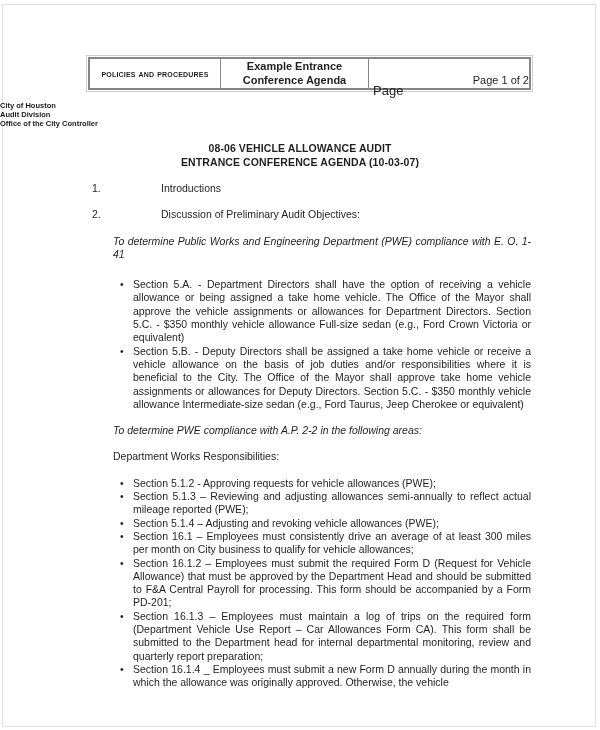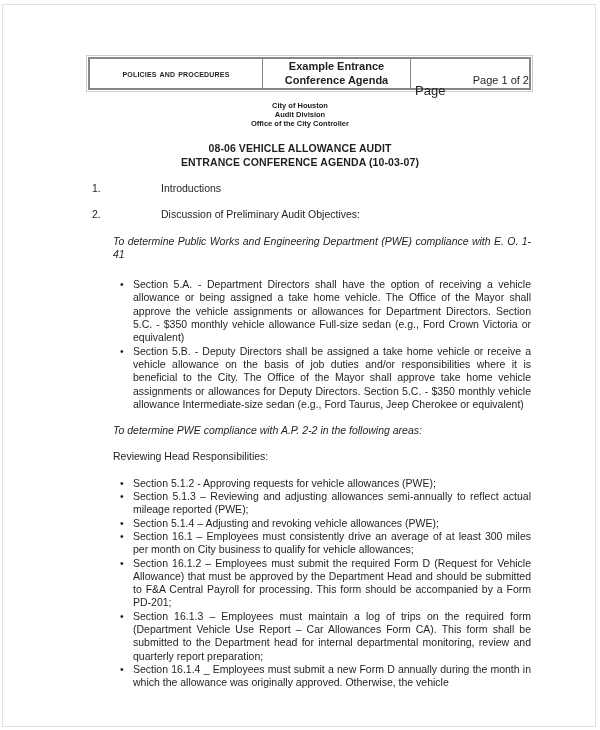--- a/index.html
+++ b/index.html
@@ -31,21 +31,21 @@
     border: 2px solid #868686;
     outline: 1px solid #cdcdcd;
     outline-offset: 1px;
     background: #fff;
   }
   .ht-cell {
     display: flex; align-items: center; justify-content: center;
     text-align: center;
   }
   .ht-cell-1 {
-    width: 173px;
+    width: 131px;
     border-right: 1px solid #868686;
     font-weight: bold; font-size: 9.5px; line-height: 1.25;
     font-variant: small-caps;
     letter-spacing: 0.2px;
     justify-content: center;
   }
   .ht-cell-1 .sc { text-transform: lowercase; }
   .ht-cell-2 {
     width: 148px;
     border-right: 1px solid #868686;
@@ -63,21 +63,20 @@
   }
   .ht-page-value {
     position: absolute; bottom: 2px; left: 0; right: 0;
     text-align: right;
     font-size: 11px;
   }
   
   .org-block {
     position: absolute;
     top: 101px; left: 0; right: 0;
-    text-align: center;
     font-weight: bold; font-size: 7.5px; line-height: 9px;
     color: #1a1a1a;
   }
   .title-block {
     position: absolute;
     top: 141px; left: 0; right: 0;
     text-align: center;
     font-weight: bold; font-size: 10.5px; line-height: 14px;
     letter-spacing: 0.1px;
   }
@@ -154,21 +153,21 @@
         <span class="b-text">Section 5.A. - Department Directors shall have the option of receiving a vehicle allowance or being assigned a take home vehicle. The Office of the Mayor shall approve the vehicle assignments or allowances for Department Directors. Section 5.C. - $350 monthly vehicle allowance Full-size sedan (e.g., Ford Crown Victoria or equivalent)</span>
       </li>
       <li class="bullet-li">
         <span class="marker">•</span>
         <span class="b-text">Section 5.B. - Deputy Directors shall be assigned a take home vehicle or receive a vehicle allowance on the basis of job duties and/or responsibilities where it is beneficial to the City. The Office of the Mayor shall approve take home vehicle assignments or allowances for Deputy Directors.  Section 5.C. - $350 monthly vehicle allowance Intermediate-size sedan (e.g., Ford Taurus, Jeep Cherokee or equivalent)</span>
       </li>
     </ul>
 
     <p class="just indent para">To determine PWE compliance with A.P. 2-2 in the following areas:</p>
 
-    <p class="indent para">Reviewing Head Responsibilities:</p>
+    <p class="indent para">Department Works Responsibilities:</p>
 
     <ul class="bullet-list tight">
       <li class="bullet-li">
         <span class="marker">•</span>
         <span class="b-text">Section 5.1.2 - Approving requests for vehicle allowances (PWE);</span>
       </li>
       <li class="bullet-li">
         <span class="marker">•</span>
         <span class="b-text">Section 5.1.3 – Reviewing and adjusting allowances semi-annually to reflect actual mileage reported (PWE);</span>
       </li>

